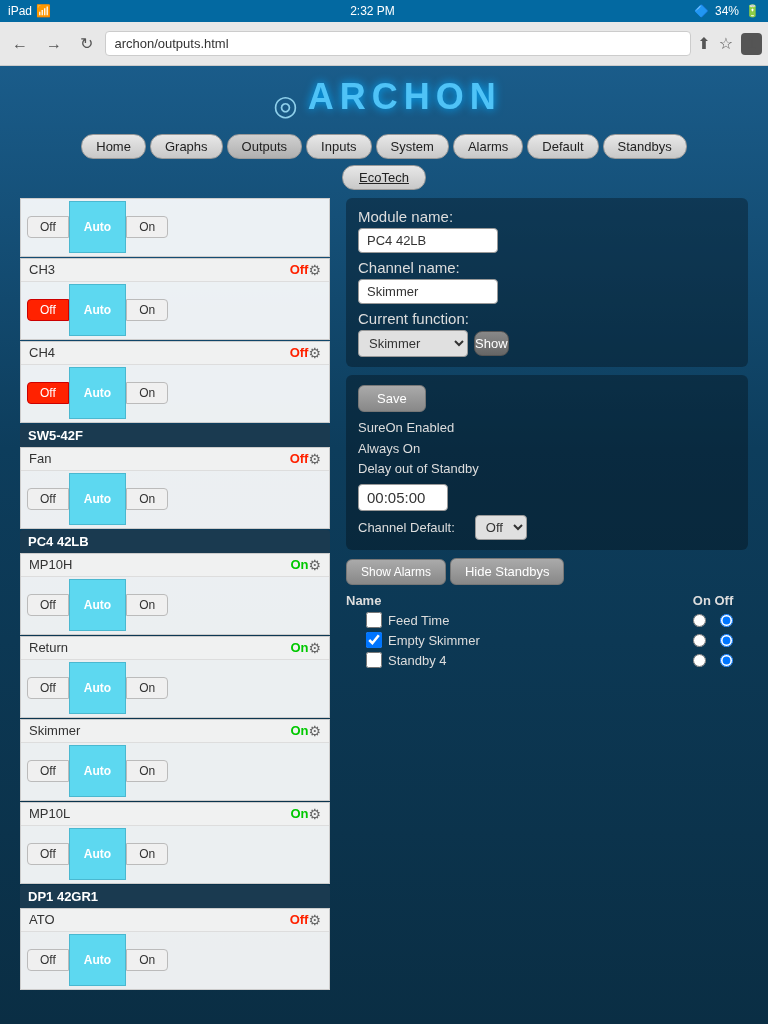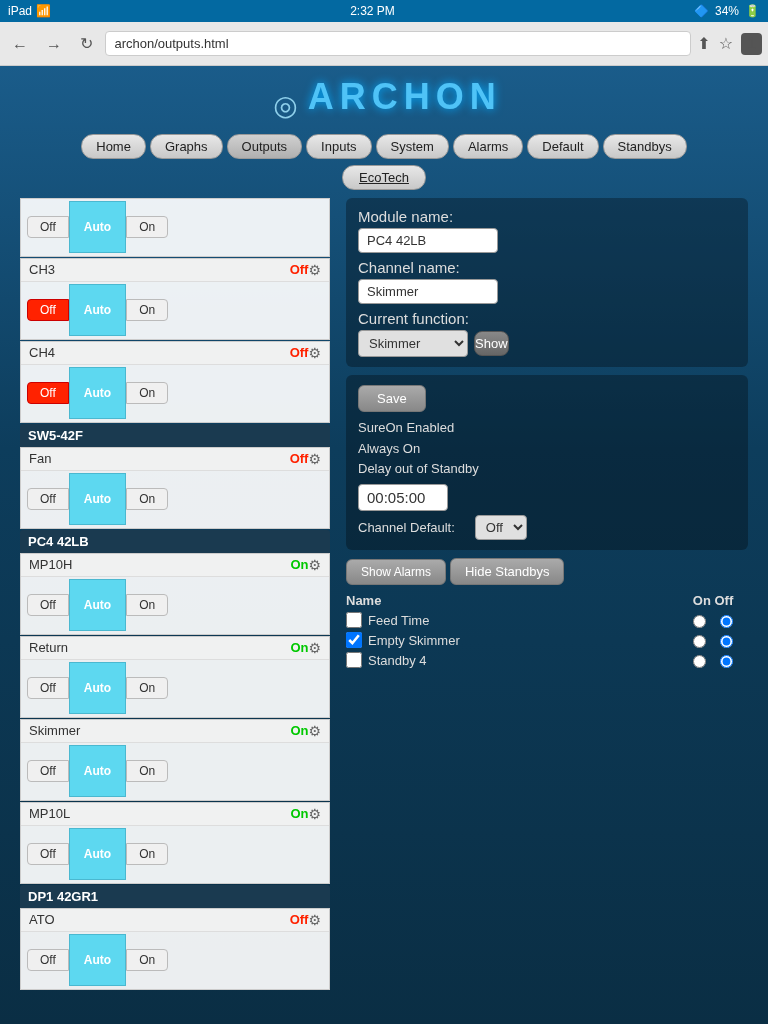--- a/index.html
+++ b/index.html
@@ -319,22 +319,23 @@
       color: #fff;
       cursor: pointer;
       margin-bottom: 8px;
     }
     .standbys-header { display: flex; gap: 0; margin-bottom: 4px; align-items: center; }
     .col-name { flex: 1; font-size: 13px; color: #ddd; font-weight: bold; text-align: left; }
     .col-onoff { font-size: 13px; color: #ddd; font-weight: bold; width: 70px; text-align: center; }
 
     .standby-row {
       display: flex;
-      align-items: flex-end;
+      align-items: center;
       margin-bottom: 4px;
+      margin-left: 20px;
     }
     .standby-checkbox {
       width: 16px;
       height: 16px;
       margin-right: 6px;
       cursor: pointer;
     }
     .standby-name { flex: 1; font-size: 13px; color: #ddd; }
     .radio-group { width: 70px; display: flex; justify-content: center; gap: 14px; }
     .radio-btn { cursor: pointer; }

